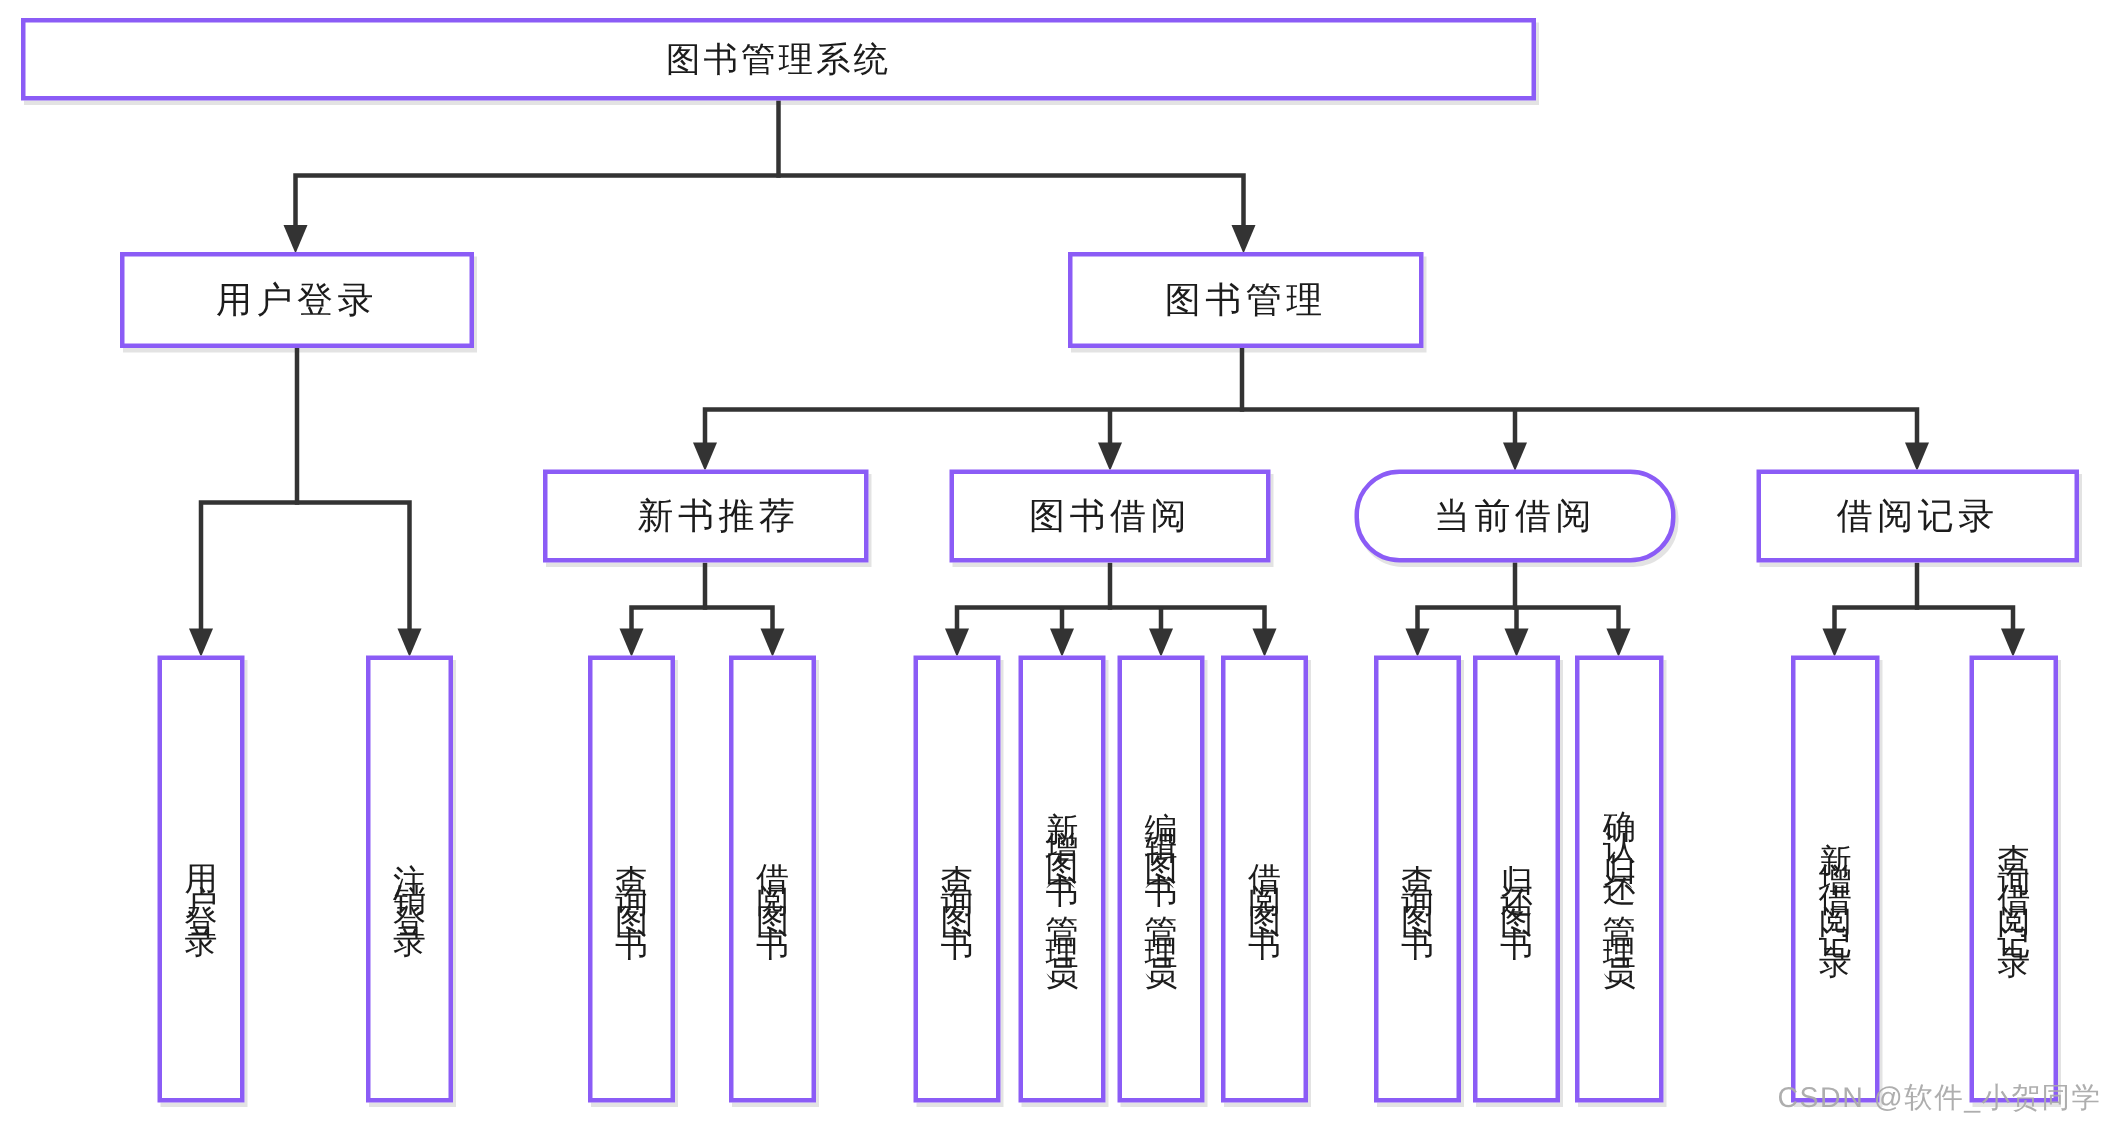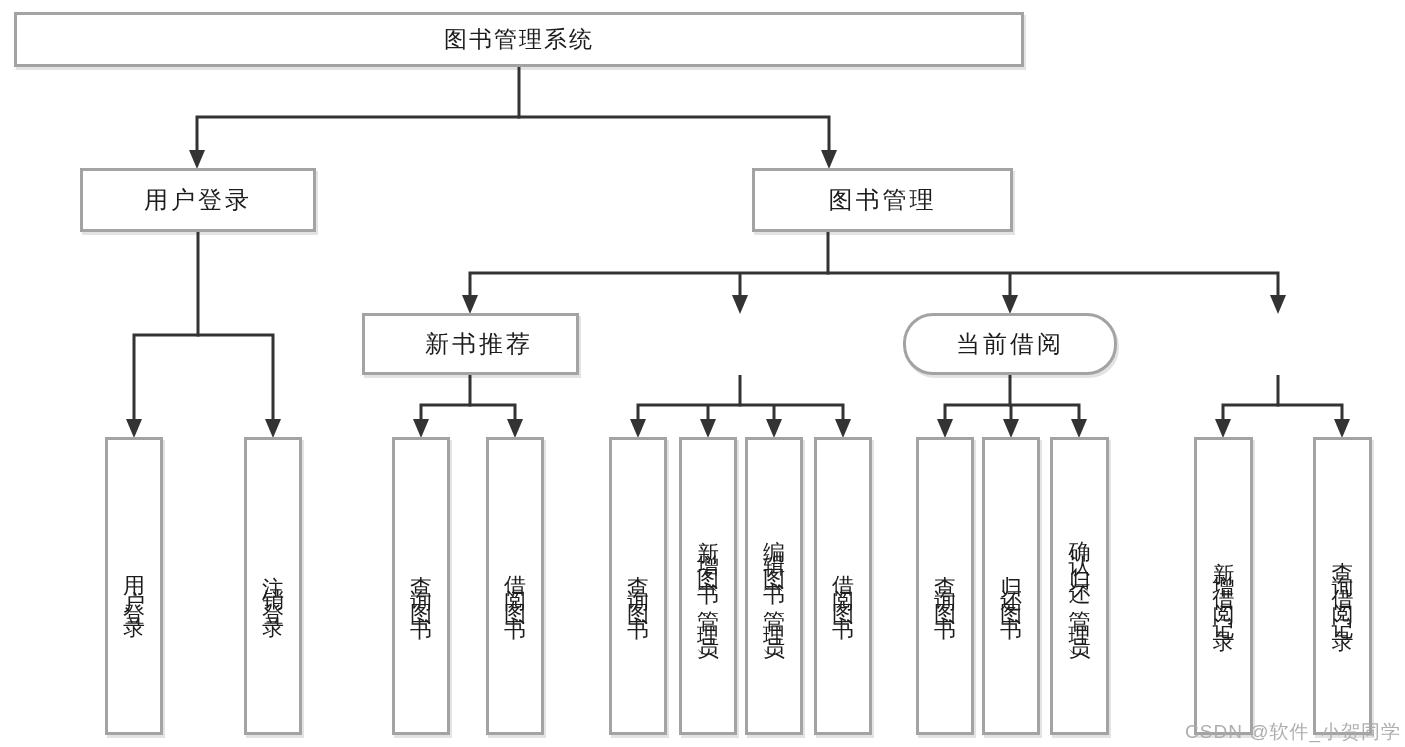--- a/index.html
+++ b/index.html
@@ -9,21 +9,21 @@
     height: 747px;
     background: #ffffff;
     font-family: "Liberation Sans", sans-serif;
     overflow: hidden;
   }
   svg.wires { position: absolute; left: 0; top: 0; width: 1405px; height: 747px; }
   svg.wires * { stroke-linecap: butt; }
   .node {
     position: absolute;
     box-sizing: border-box;
-    border: 3px solid #a3a3a3;
+    border: 3px solid #8b5cf6;
     background: #ffffff;
     display: flex;
     align-items: center;
     justify-content: center;
     color: #1c1c1c;
     box-shadow: 2px 3px 0 rgba(60,60,60,0.14);
   }
   .node.h span {
     font-size: 24px;
     letter-spacing: 3px;
@@ -106,29 +106,35 @@
     </g>
   </svg>
 
   <div class="node h root" style="left:14px; top:12px; width:1010px; height:55px;">
     <span>图书管理系统</span>
   </div>
 
   <div class="node h" style="left:80px; top:168px; width:236px; height:64px;">
     <span>用户登录</span>
   </div>
-  <div class="node h" style="left:712px; top:168px; width:261px; height:64px;margin-left:40px;">
+  <div class="node h" style="left:712px; top:168px; width:237px; height:64px;">
     <span>图书管理</span>
   </div>
 
   <div class="node h" style="left:362px; top:313px; width:217px; height:62px;padding-left:17px;">
     <span>新书推荐</span>
   </div>
+  <div class="node h" style="left:633px; top:313px; width:214px; height:62px;">
+    <span>图书借阅</span>
+  </div>
   <div class="node h" style="left:903px; top:313px; width:214px; height:62px;border-radius:30px;">
     <span>当前借阅</span>
+  </div>
+  <div class="node h" style="left:1171px; top:313px; width:215px; height:62px;">
+    <span>借阅记录</span>
   </div>
 
   <div class="node leaf" style="left:105px; top:437px; width:58px; height:298px;">
     <span>用户登录</span>
   </div>
   <div class="node leaf" style="left:244px; top:437px; width:58px; height:298px;">
     <span>注销登录</span>
   </div>
   <div class="node leaf" style="left:392px; top:437px; width:58px; height:298px;">
     <span>查询图书</span>

